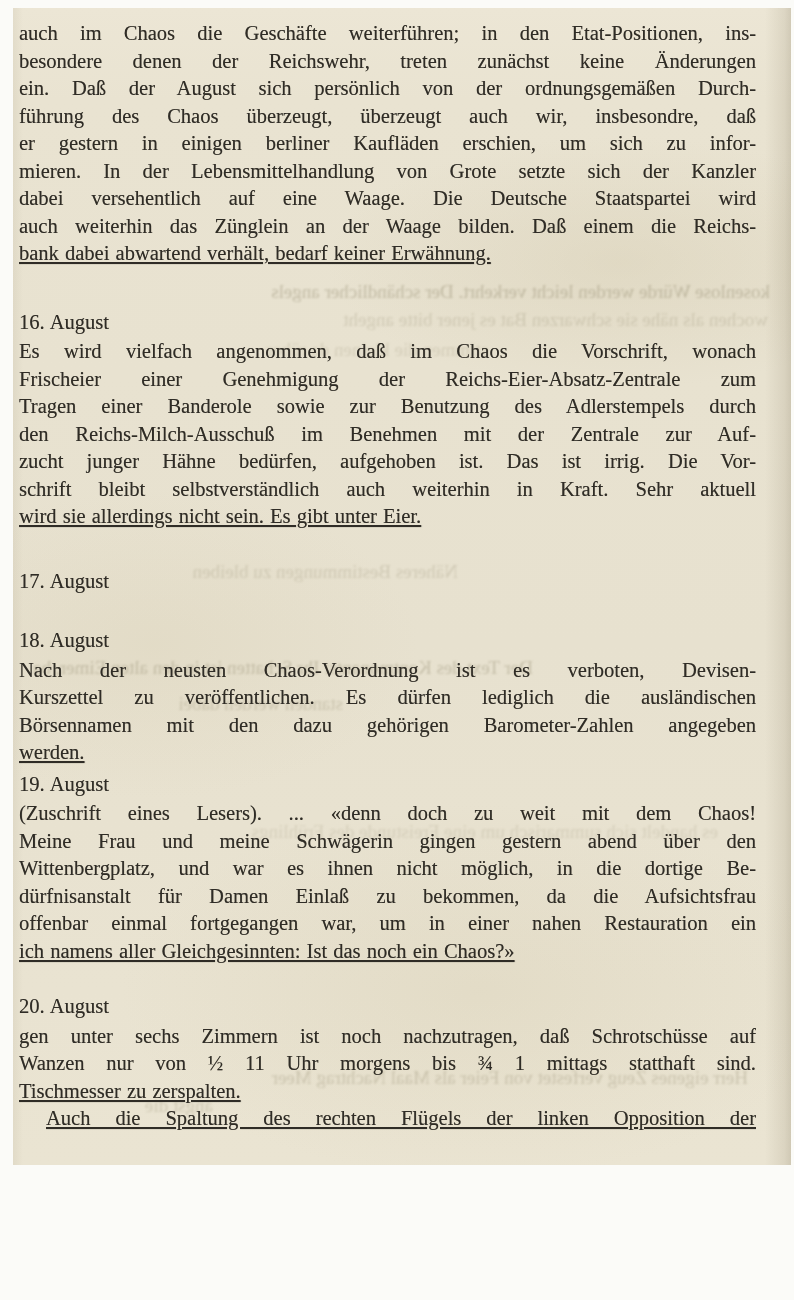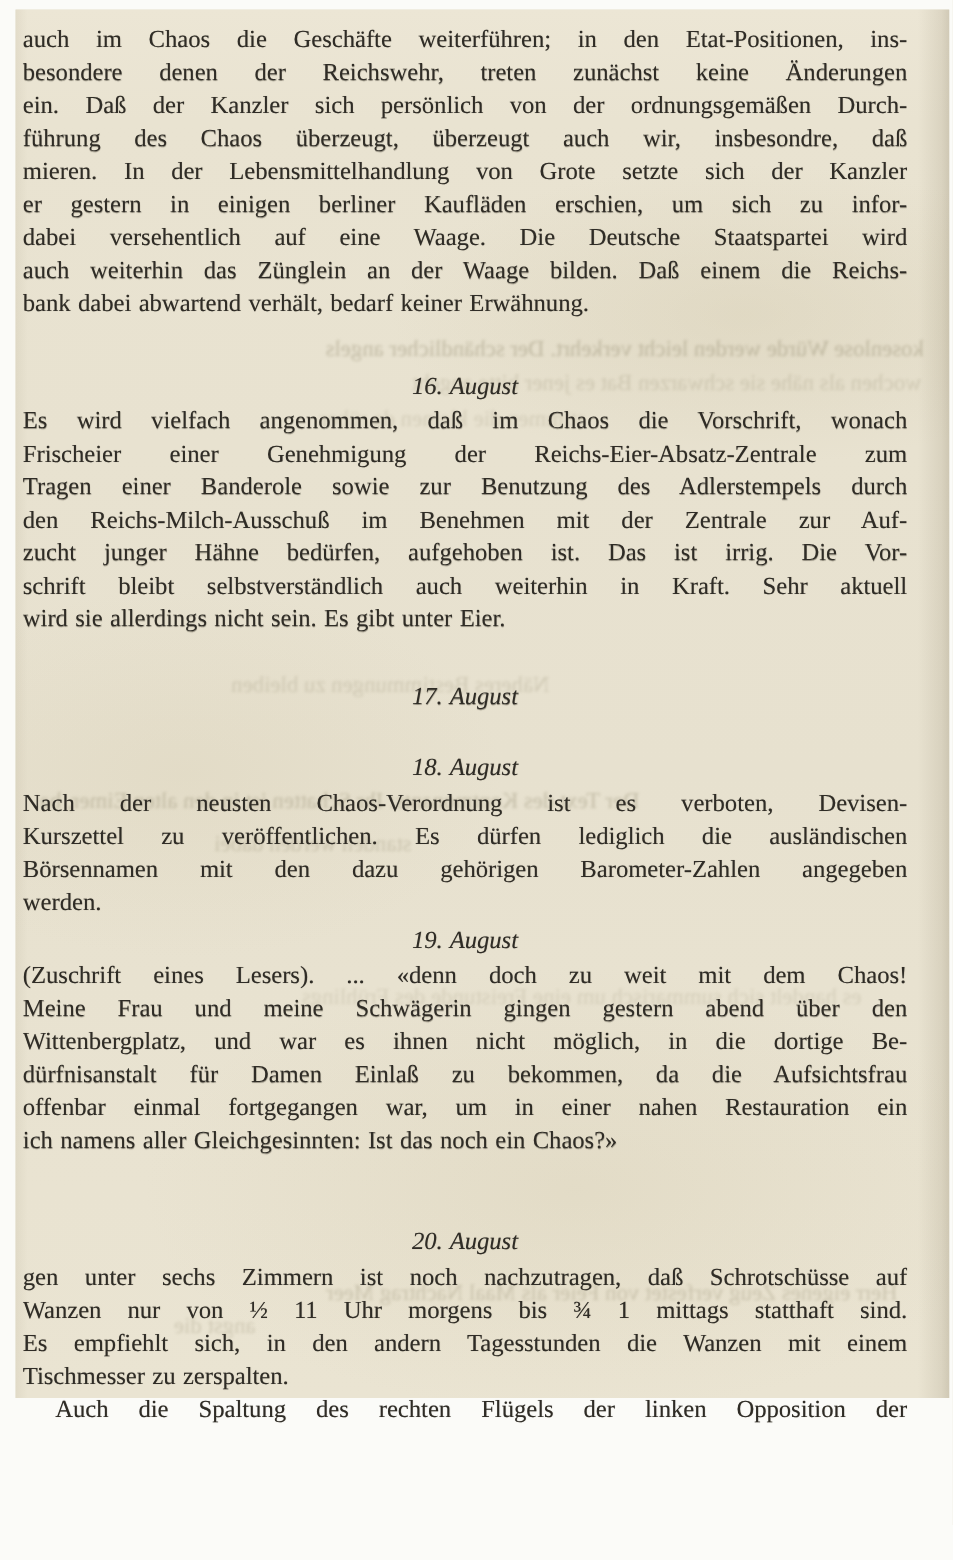--- a/index.html
+++ b/index.html
@@ -46,34 +46,33 @@
     color: #2f2c26;
     text-shadow: 0.2px 0.2px 0.6px rgba(45, 40, 28, 0.45);
     word-spacing: 0.05em;
   }
   .line {
     height: 27.5px;
     overflow: hidden;
     text-align: justify;
     text-align-last: justify;
   }
-  .line.last { text-align-last: left; }
+  .line.last { text-align-last: left; text-decoration: underline; }
   .para.jlast .line.last { text-align-last: justify; }
   .para.indent .line:first-child { text-indent: 27px; }
   .date {
-    text-align: center;
+    text-align: left;
     height: 27.5px;
     margin-bottom: 2px;
-    font-style: italic;
   }
   .sec-1 .date { margin-top: 41px; }
   .sec-2 .date { margin-top: 37px; }
   .sec-3 .date { margin-top: 32px; }
   .sec-4 .date { margin-top: 4px; }
-  .sec-5 .date { margin-top: 57px; }
+  .sec-5 .date { margin-top: 28px; }
 
   
   .ghost {
     position: absolute;
     font-size: 19px;
     line-height: 24px;
     color: #8d8569;
     opacity: 0.34;
     filter: blur(1.3px);
     transform: scaleX(-1);
@@ -105,24 +104,24 @@
     <div class="ghost g6">standen werden dabei</div>
     <div class="ghost g7">es handelt sich summarisch um eine Freistunde des Frühlings</div>
     <div class="ghost g8">Herr eigenes Zeug verfestet von Feier als Maal Nachtrag Meer</div>
     <div class="ghost g9">angst die</div>
 
     <div class="text-col">
         <section class="sec sec-0">
           <div class="para">
             <div class="line">auch im Chaos die Geschäfte weiterführen; in den Etat-Positionen, ins-</div>
             <div class="line">besondere denen der Reichswehr, treten zunächst keine Änderungen</div>
-            <div class="line">ein. Daß der Kanzler sich persönlich von der ordnungsgemäßen Durch-</div>
+            <div class="line">ein. Daß der August sich persönlich von der ordnungsgemäßen Durch-</div>
             <div class="line">führung des Chaos überzeugt, überzeugt auch wir, insbesondre, daß</div>
+            <div class="line">er gestern in einigen berliner Kaufläden erschien, um sich zu infor-</div>
             <div class="line">mieren. In der Lebensmittelhandlung von Grote setzte sich der Kanzler</div>
-            <div class="line">er gestern in einigen berliner Kaufläden erschien, um sich zu infor-</div>
             <div class="line">dabei versehentlich auf eine Waage. Die Deutsche Staatspartei wird</div>
             <div class="line">auch weiterhin das Zünglein an der Waage bilden. Daß einem die Reichs-</div>
             <div class="line last">bank dabei abwartend verhält, bedarf keiner Erwähnung.</div>
           </div>
         </section>
         <section class="sec sec-1">
           <div class="date">16. August</div>
           <div class="para">
             <div class="line">Es wird vielfach angenommen, daß im Chaos die Vorschrift, wonach</div>
             <div class="line">Frischeier einer Genehmigung der Reichs-Eier-Absatz-Zentrale zum</div>
@@ -154,21 +153,20 @@
             <div class="line">dürfnisanstalt für Damen Einlaß zu bekommen, da die Aufsichtsfrau</div>
             <div class="line">offenbar einmal fortgegangen war, um in einer nahen Restauration ein</div>
             <div class="line last">ich namens aller Gleichgesinnten: Ist das noch ein Chaos?»</div>
           </div>
         </section>
         <section class="sec sec-5">
           <div class="date">20. August</div>
           <div class="para">
             <div class="line">gen unter sechs Zimmern ist noch nachzutragen, daß Schrotschüsse auf</div>
             <div class="line">Wanzen nur von ½ 11 Uhr morgens bis ¾ 1 mittags statthaft sind.</div>
-            <div class="line">Es empfiehlt sich, in den andern Tagesstunden die Wanzen mit einem</div>
             <div class="line last">Tischmesser zu zerspalten.</div>
           </div>
           <div class="para indent jlast">
             <div class="line last">Auch die Spaltung des rechten Flügels der linken Opposition der</div>
           </div>
         </section>
       </div>
 
   </div>
 </div>

